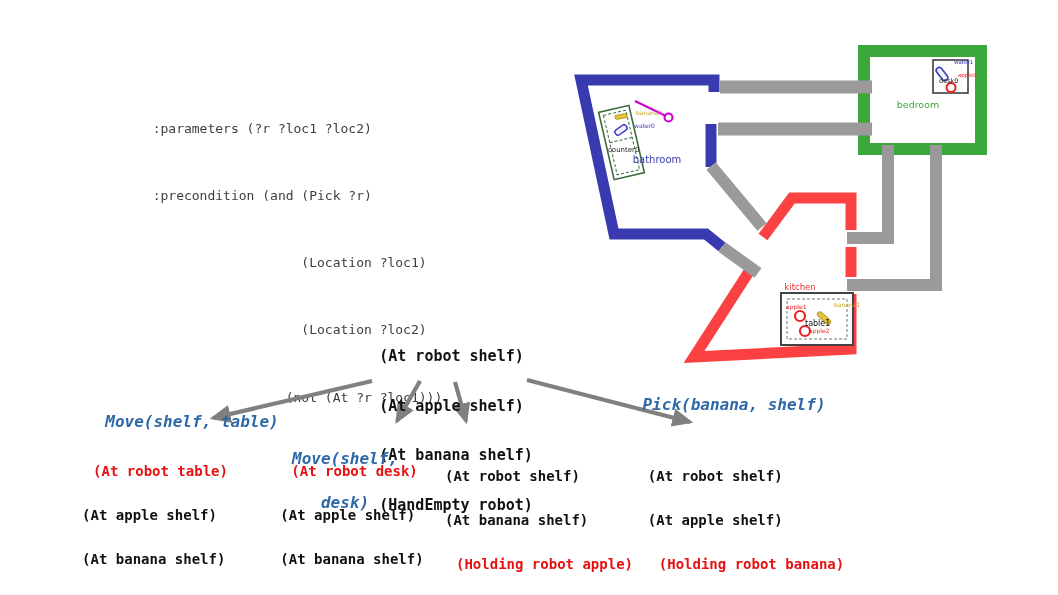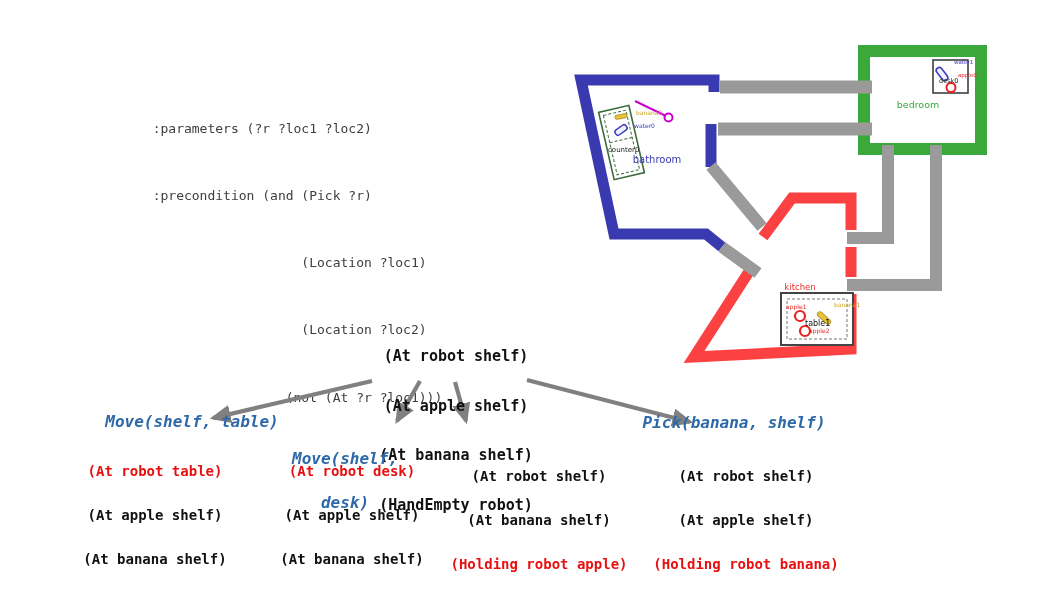--- a/index.html
+++ b/index.html
@@ -9,36 +9,36 @@
   .code-block{position:absolute;left:137px;top:73px;
               font-family:"DejaVu Sans Mono",monospace;font-size:13px;line-height:22.4px;
               color:#3d3d3d;white-space:pre;}
   .code-line{white-space:pre;}
   .bold{font-weight:bold;}
   
   .map-svg{position:absolute;left:555px;top:15px;width:460px;height:365px;}
   
   .arrows-svg{position:absolute;left:150px;top:370px;width:600px;height:62px;}
   
-  .state-block{position:absolute;transform:translateX(-50%);text-align:center;
+  .state-block{position:absolute;transform:translateX(-50%);text-align:left;
                font-family:"DejaVu Sans Mono",monospace;font-weight:bold;color:#111;white-space:pre;}
   .state-root{left:456px;top:315px;font-size:15px;line-height:16.5px;}
   .state-child{font-size:14px;line-height:14.8px;}
   .state-c1{left:155px;top:434px;}
   .state-c2{left:352px;top:434px;}
   .state-c3{left:539px;top:439px;}
   .state-c4{left:746px;top:439px;}
-  .red{color:#e81010;}
+  .red{color:#e81010;margin-left:11px;}
   .action-label{position:absolute;transform:translateX(-50%);text-align:center;
                 font-family:"DejaVu Sans Mono",monospace;font-weight:bold;font-style:italic;
                 color:#2d69a8;font-size:16px;line-height:14.5px;white-space:pre;}
   .al-1{left:192px;top:386px;text-align:center;}
   .al-2{left:345px;top:423px;}
   .al-3{left:525px;top:402px;}
-  .al-4{left:734px;top:387px;}
+  .al-4{left:734px;top:369px;}
 </style>
 </head>
 <body>
 
 <div class="screen">
 
   <div class="code-block">
     <div class="code-line">  :parameters (?r ?loc1 ?loc2)</div>
     <div class="code-line">  :precondition (and (Pick ?r)</div>
     <div class="code-line">                     (Location ?loc1)</div>

